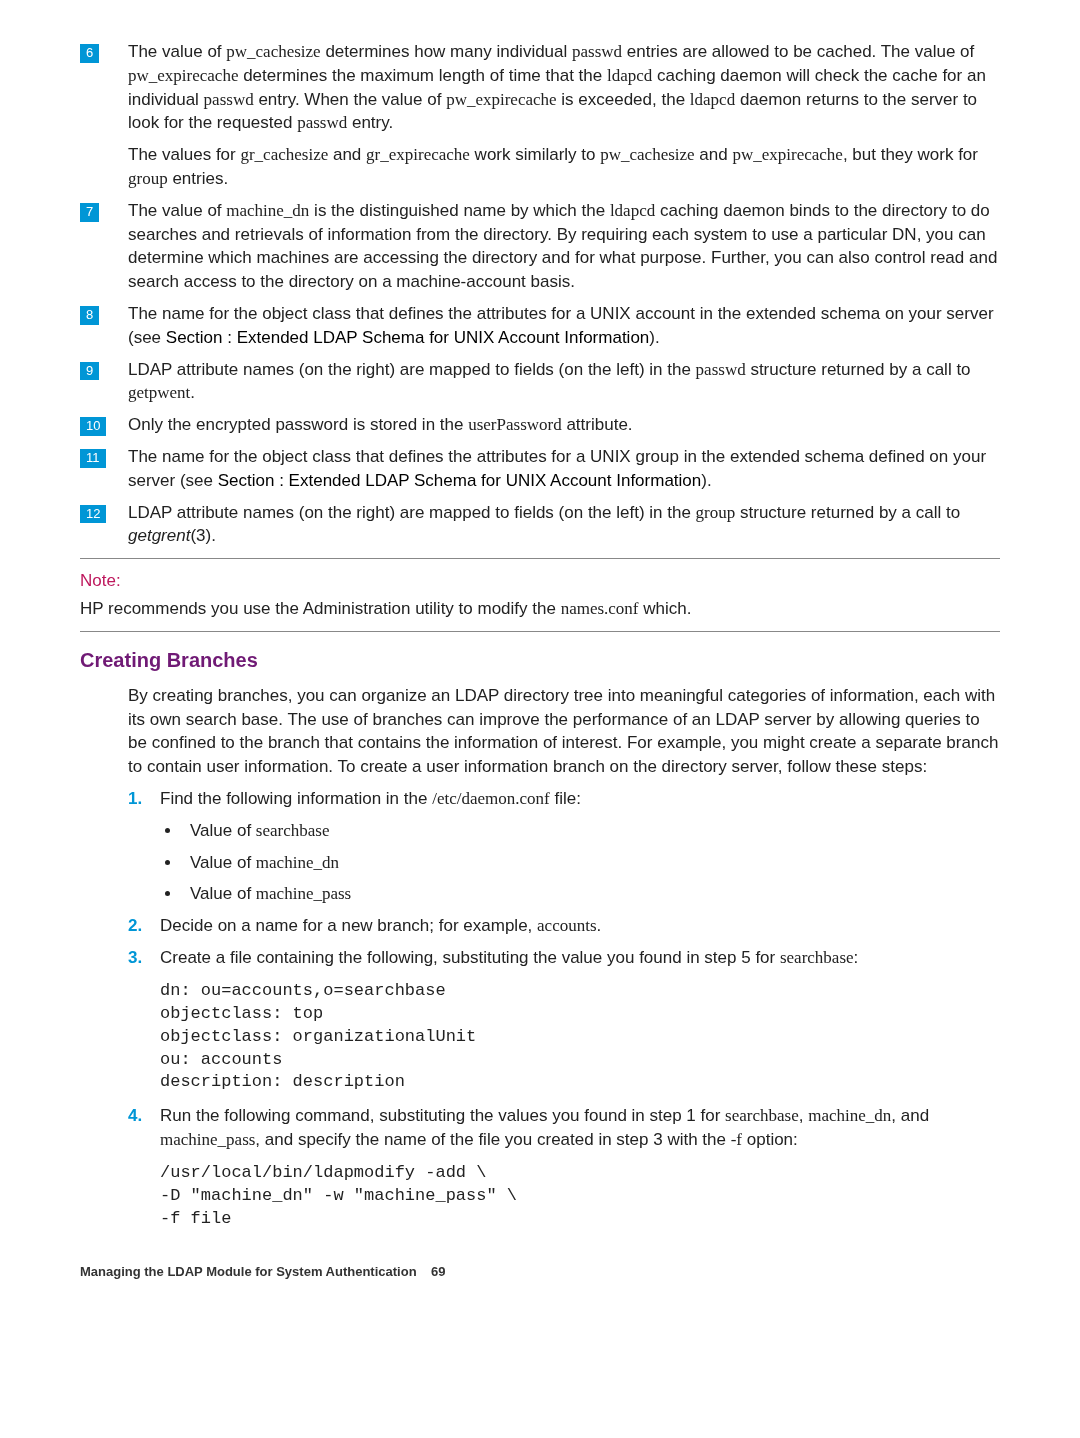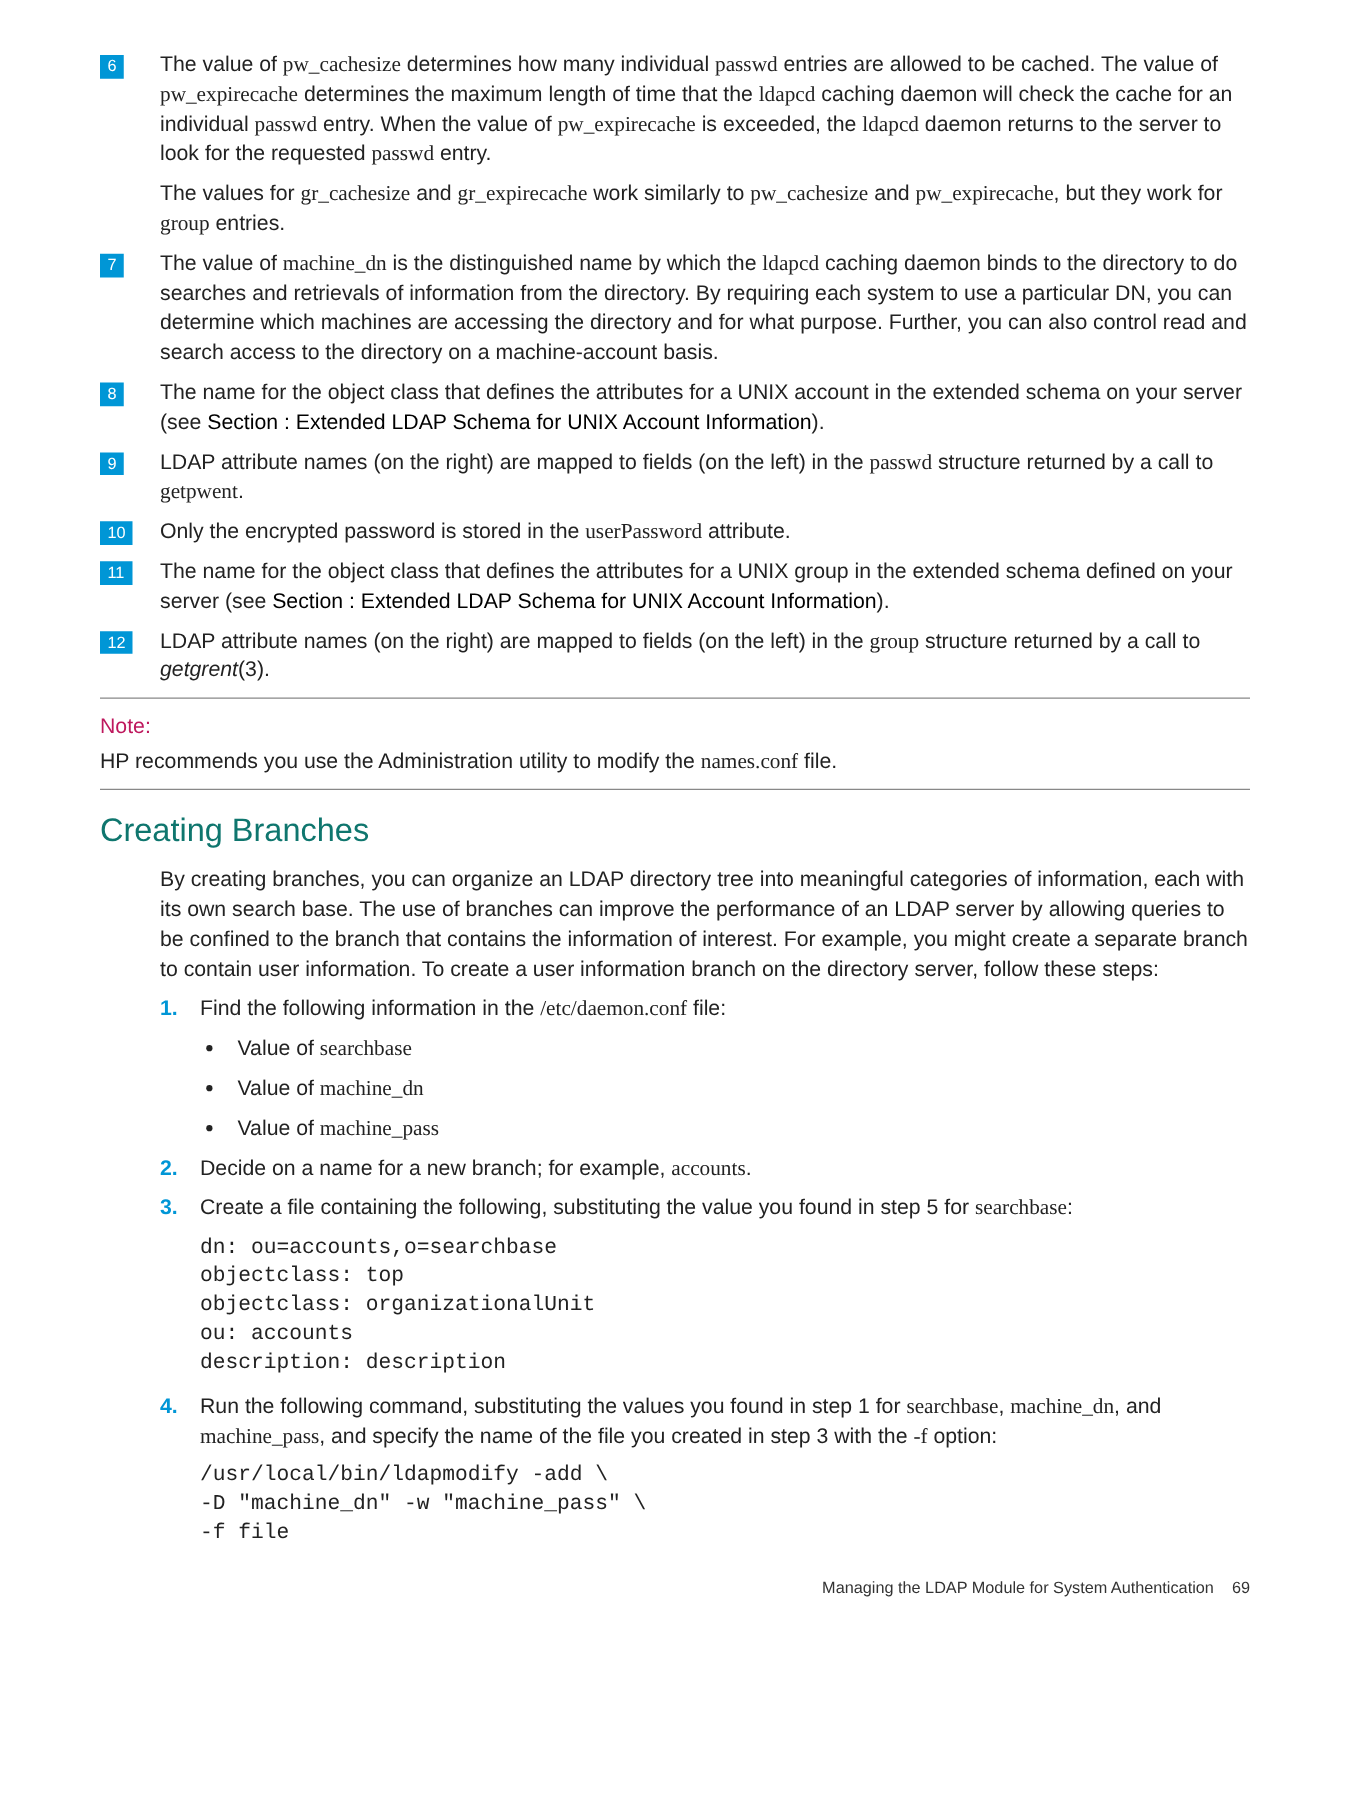--- a/index.html
+++ b/index.html
@@ -5,32 +5,32 @@
 body{font-family:"Helvetica Neue",Arial,sans-serif;font-size:17px;line-height:1.4;color:#222;margin:0;padding:40px 80px 30px 80px;max-width:1080px;box-sizing:border-box;font-weight:300}
 .item{display:flex;margin-bottom:8px}
 .item .num{flex:0 0 48px}
 .item .txt{flex:1}
 .badge{display:inline-block;background:#0096d6;color:#fff;font-size:13px;font-weight:400;padding:1px 6px;line-height:1.3}
 .mono{font-family:Liberation Serif, serif}
 .link{color:#000000}
 .note-sep{border:none;border-top:1px solid #888;margin:10px 0}
 .note-label{color:#be185d;font-weight:400;margin:4px 0}
 .note-body{margin:4px 0 8px 0}
-h2{color:#0f766e;font-weight:400;font-size:26px;margin:14px 0 10px 0}
+h2{color:#701a75;font-weight:700;font-size:20px;margin:14px 0 10px 0}
 .para{margin:0 0 8px 48px}
 .ol{margin-left:48px}
 .ol-item{display:flex;margin-bottom:8px}
 .ol-num{flex:0 0 32px;color:#0096d6;font-weight:600}
 .ol-txt{flex:1}
 .bullets{list-style:disc;margin:6px 0 8px 84px;padding-left:18px}
 .bullets li{margin-bottom:8px;padding-left:8px}
 .codeblock{font-family:"Courier New",monospace;white-space:pre;margin:10px 0 10px 80px;line-height:1.35}
 .bold{font-weight:400}
 .ital{font-style:italic}
-.footer{text-align:right;font-size:13px;color:#333;margin-top:22px;font-weight:400}
+.footer{font-size:13px;color:#333;margin-top:32px;font-weight:700}
 </style>
 </head>
 <body>
 
 <div class="item">
   <div class="num"><span class="badge">6</span></div>
   <div class="txt">
     <div>
       <span>The value of </span><span class="mono">pw_cachesize</span><span> determines how many individual </span><span class="mono">passwd</span><span> entries are allowed to be cached. The value of </span><span class="mono">pw_expirecache</span><span> determines the maximum length of time that the </span><span class="mono">ldapcd</span><span> caching daemon will check the cache for an individual </span><span class="mono">passwd</span><span> entry. When the value of </span><span class="mono">pw_expirecache</span><span> is exceeded, the </span><span class="mono">ldapcd</span><span> daemon returns to the server to look for the requested </span><span class="mono">passwd</span><span> entry.</span>
     </div>
@@ -78,21 +78,21 @@
 <div class="item">
   <div class="num"><span class="badge">12</span></div>
   <div class="txt">
     <span>LDAP attribute names (on the right) are mapped to fields (on the left) in the </span><span class="mono">group</span><span> structure returned by a call to </span><span class="ital">getgrent</span><span>(3).</span>
   </div>
 </div>
 
 <hr class="note-sep">
 <div class="note-label">Note:</div>
 <div class="note-body">
-  <span>HP recommends you use the Administration utility to modify the </span><span class="mono">names.conf</span><span> file.</span>
+  <span>HP recommends you use the Administration utility to modify the </span><span class="mono">names.conf</span><span> which.</span>
 </div>
 <hr class="note-sep">
 
 <h2>Creating Branches</h2>
 <p class="para">By creating branches, you can organize an LDAP directory tree into meaningful categories of information, each with its own search base. The use of branches can improve the performance of an LDAP server by allowing queries to be confined to the branch that contains the information of interest. For example, you might create a separate branch to contain user information. To create a user information branch on the directory server, follow these steps:</p>
 
 <div class="ol">
   <div class="ol-item">
     <div class="ol-num">1.</div>
     <div class="ol-txt">

